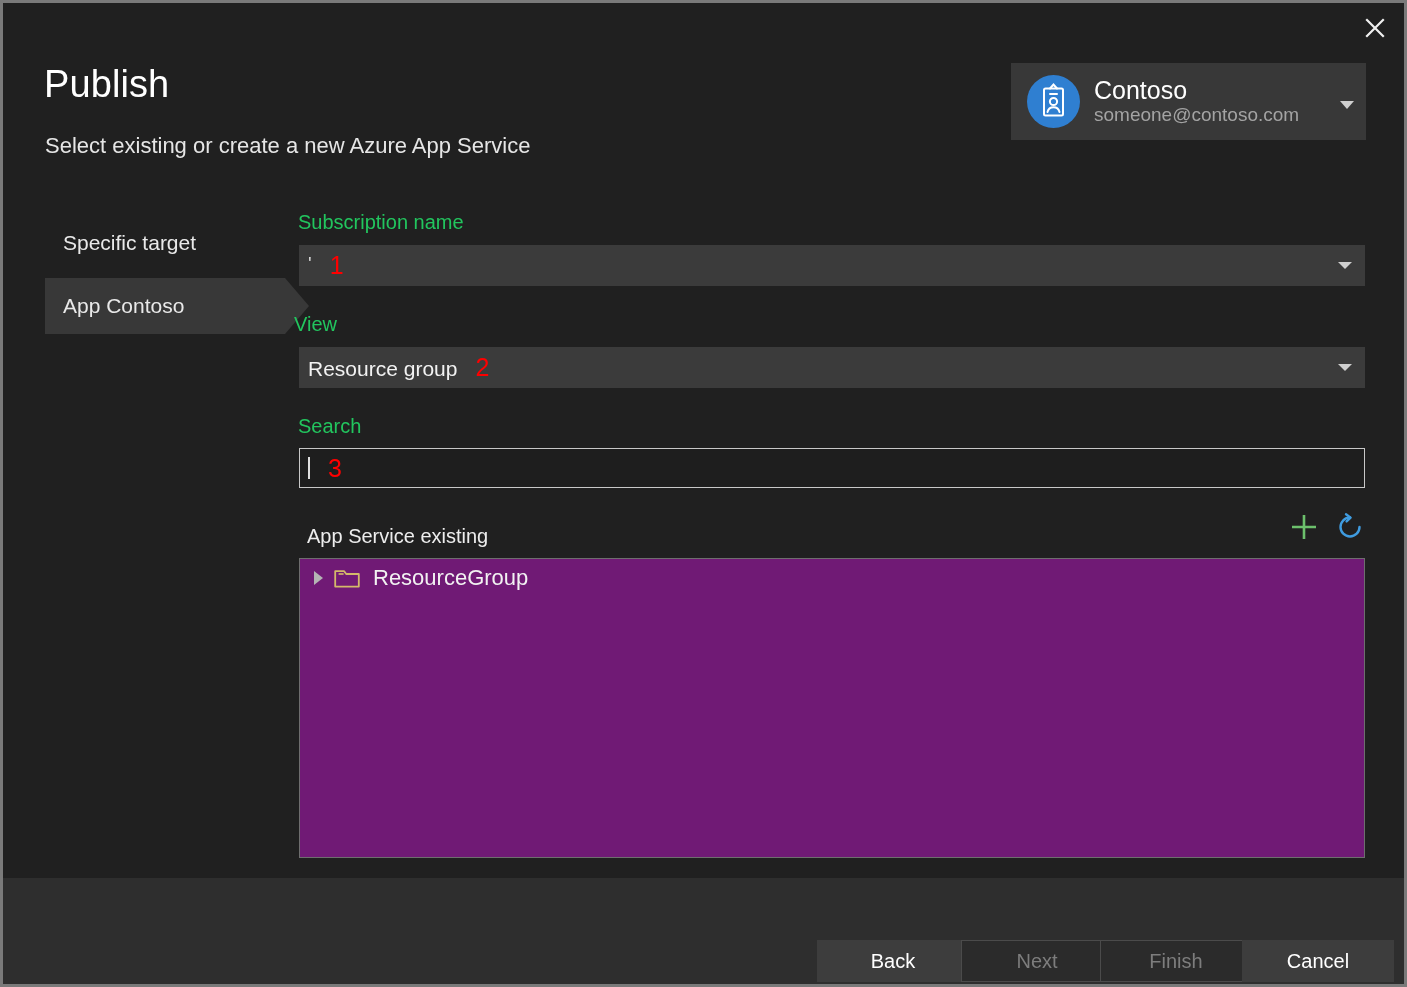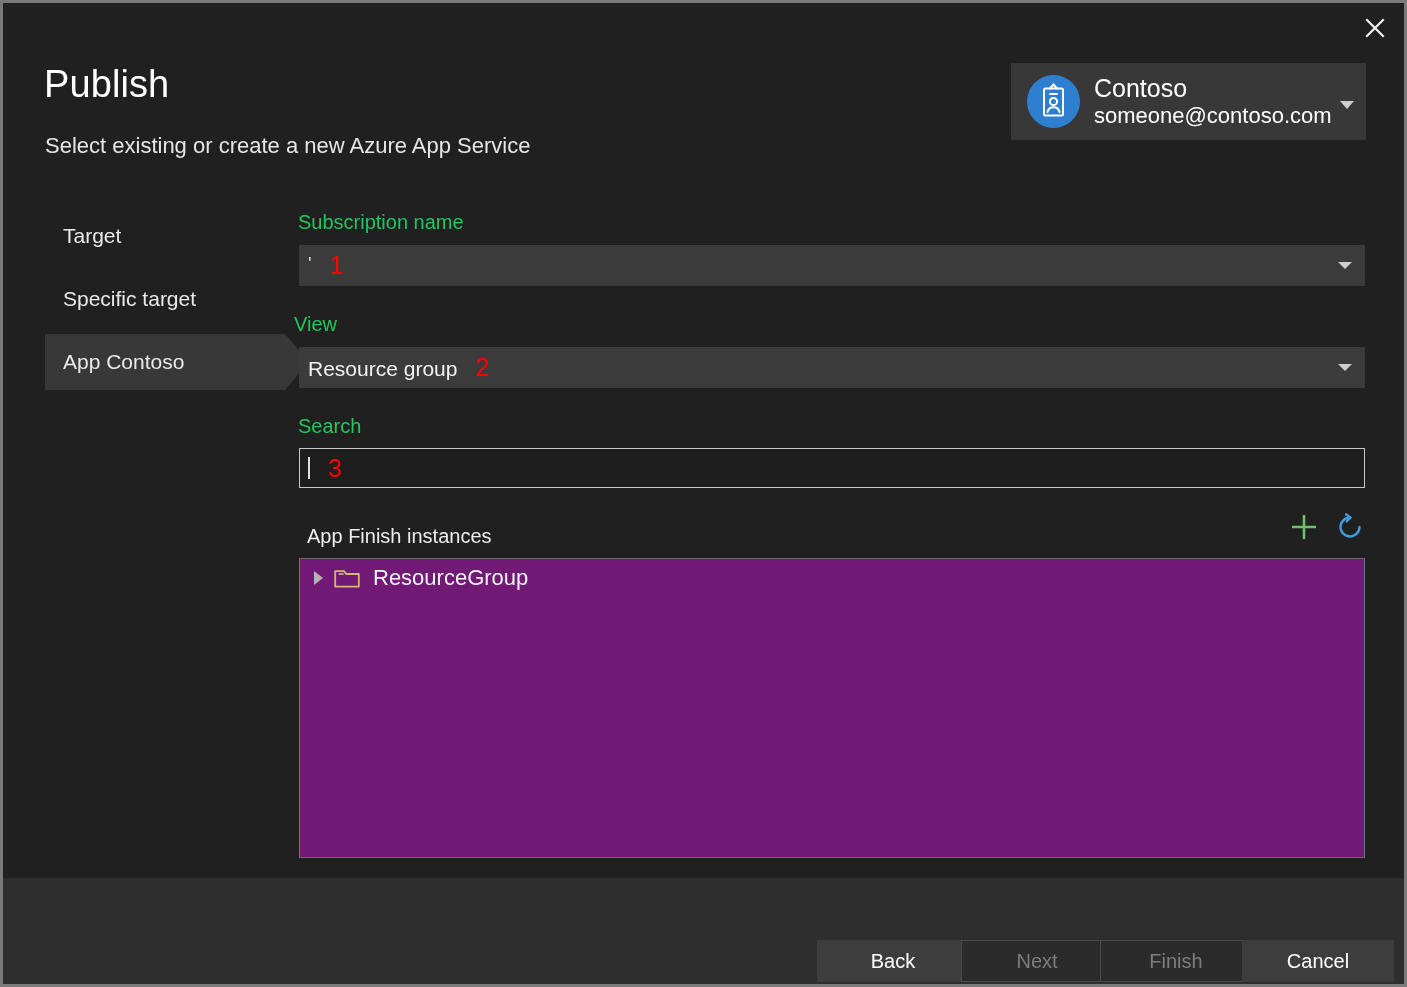--- a/index.html
+++ b/index.html
@@ -92,23 +92,23 @@
     overflow: hidden;
   }
   #account-name {
     font-size: 25px;
     font-weight: 300;
     color: #ffffff;
     line-height: 1.15;
     white-space: nowrap;
   }
   #account-email {
-    font-size: 22px;
-    font-weight: 300;
-    color: #ffffff;
+    font-size: 19px;
+    font-weight: 300;
+    color: #a3a3a3;
     line-height: 1.2;
     white-space: nowrap;
   }
   #account-caret {
     flex: 0 0 auto;
     margin-right: 12px;
     margin-top: 6px;
   }
 
   
@@ -354,23 +354,20 @@
       <div id="account-email">someone@contoso.com</div>
     </div>
     <span id="account-caret">
       <svg width="14" height="9" viewBox="0 0 14 9">
         <path d="M0 0 L14 0 L7 8 Z" fill="#cfcfcf"></path>
       </svg>
     </span>
   </div>
 
   <div id="sidebar">
-    <div class="nav-item">
-      <span>Target</span>
-    </div>
     <div class="nav-gap"></div>
     <div class="nav-item">
       <span>Specific target</span>
     </div>
     <div class="nav-gap"></div>
     <div class="nav-item selected">
       <span>App Contoso</span>
       <span class="nav-arrow"></span>
     </div>
   </div>
@@ -390,21 +387,21 @@
     </div>
     <span class="combo-caret"></span>
   </div>
 
   <div class="field-label" id="search-label">Search</div>
   <div id="search-box">
     <span id="search-caret"></span>
     <span class="annot">3</span>
   </div>
 
-  <div id="instances-label">App Finish instances</div>
+  <div id="instances-label">App Service existing</div>
   <div id="add-icon">
     <svg width="30" height="30" viewBox="0 0 30 30">
       <path d="M15 3 L15 27 M3 15 L27 15" stroke="#6cc06c" stroke-width="2.6" stroke-linecap="butt"></path>
     </svg>
   </div>
   <div id="refresh-icon">
     <svg width="32" height="32" viewBox="0 0 32 32">
       <path d="M16 6.5 A9.5 9.5 0 1 0 25.5 16" fill="none" stroke="#3f9ce0" stroke-width="2.4" stroke-linecap="round"></path>
       <path d="M12 3.2 L16.6 6.6 L12.6 10.4" fill="none" stroke="#3f9ce0" stroke-width="2.4" stroke-linecap="round" stroke-linejoin="round"></path>
     </svg>

